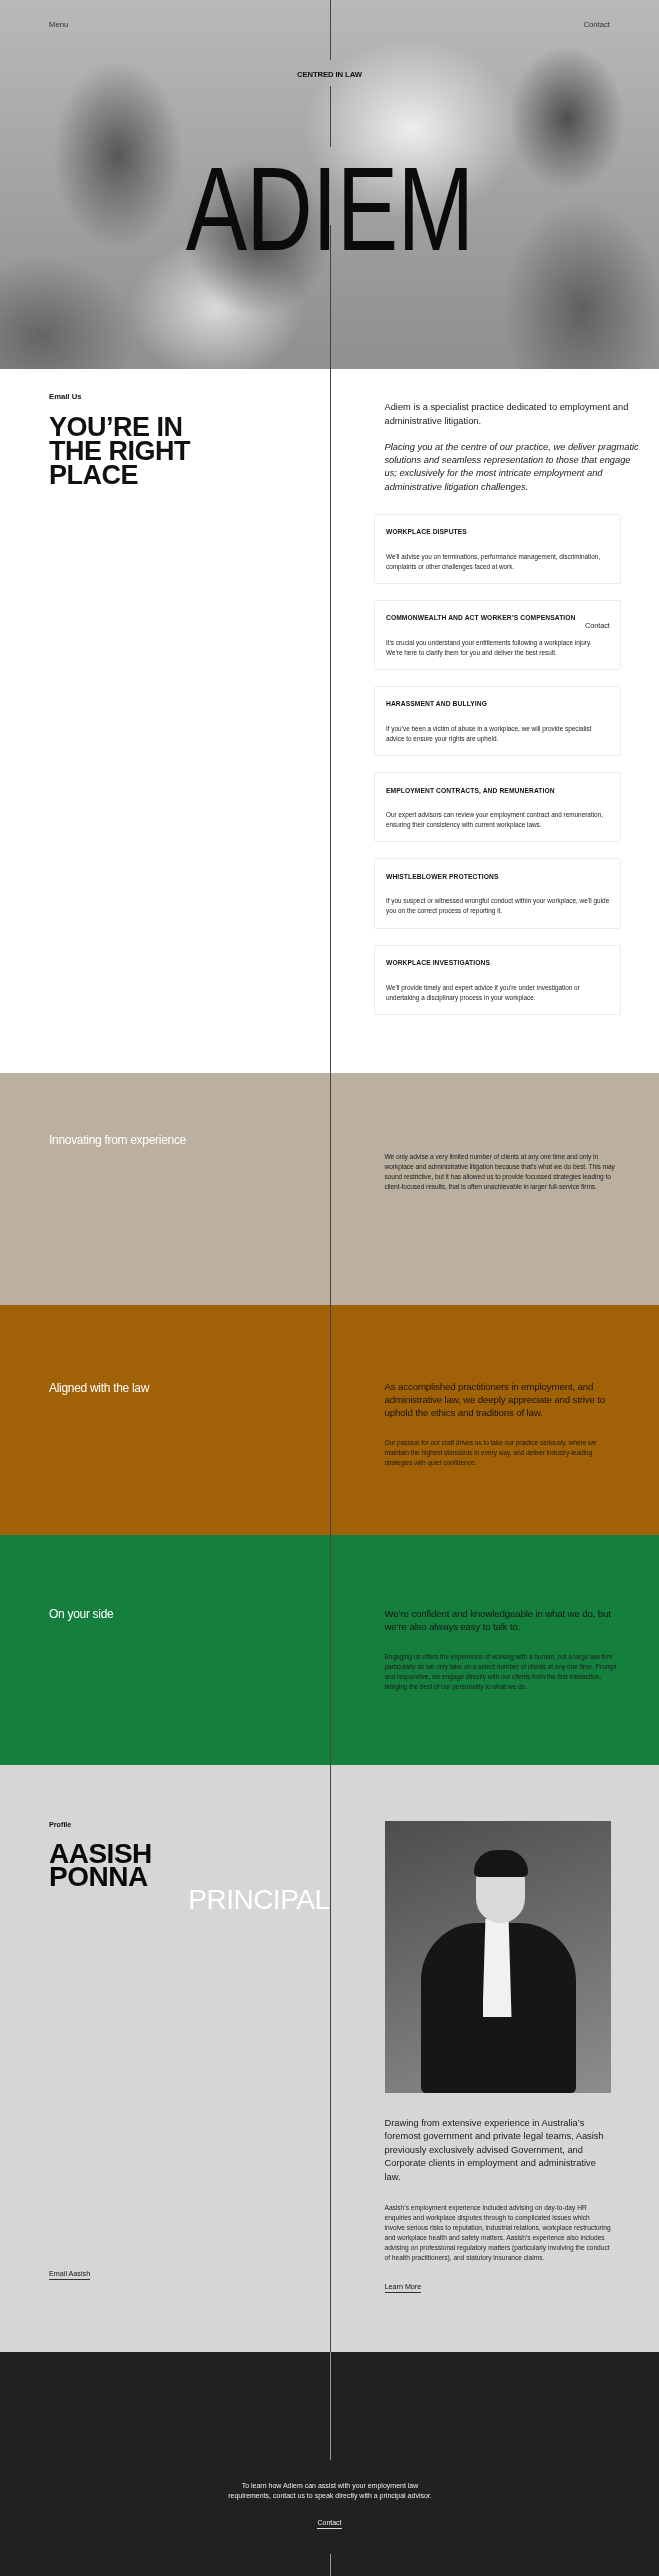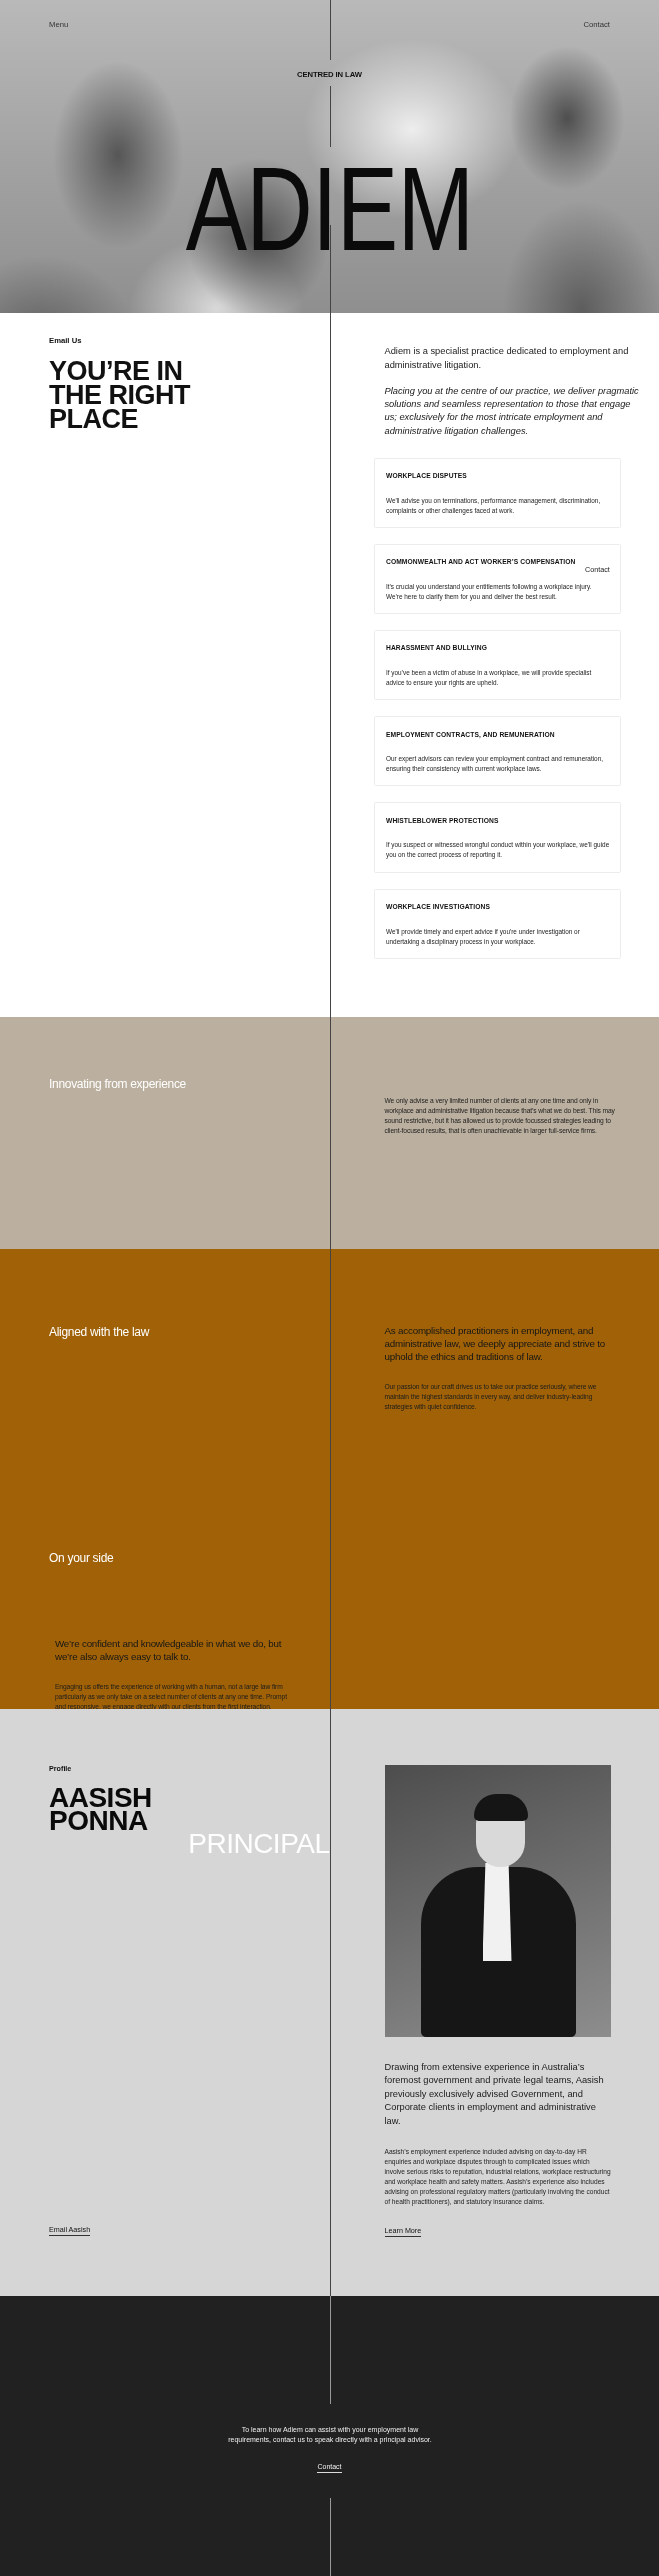--- a/index.html
+++ b/index.html
@@ -2,21 +2,21 @@
 <html style="font-size:8.2px"><head>
 <meta charset="utf-8">
 <style>
   * { box-sizing: border-box; margin: 0; padding: 0; }
   html, body { width: 659px; background: #ffffff; }
   body { font-family: "Liberation Sans", "DejaVu Sans", sans-serif; color: #111; position: relative; }
 
   .center-line { position: absolute; left: 330px; width: 0.5px; background: #444; z-index: 3; }
 
   
-  .hero { position: relative; height: 313px; overflow: hidden;
+  .hero { position: relative; height: 369px; overflow: hidden;
     background:
       radial-gradient(ellipse 93px 134px at 118px 155px, rgba(60,60,60,0.75), transparent 70%),
       radial-gradient(ellipse 103px 113px at 258px 237px, rgba(50,50,50,0.7), transparent 70%),
       radial-gradient(ellipse 82px 103px at 567px 118px, rgba(40,40,40,0.7), transparent 70%),
       radial-gradient(ellipse 113px 155px at 582px 309px, rgba(60,60,60,0.6), transparent 70%),
       radial-gradient(ellipse 134px 113px at 41px 335px, rgba(70,70,70,0.6), transparent 70%),
       radial-gradient(ellipse 155px 129px at 412px 129px, rgba(245,245,245,0.9), transparent 70%),
       radial-gradient(ellipse 124px 103px at 216px 309px, rgba(235,235,235,0.8), transparent 70%),
       linear-gradient(180deg, #b9b9b9 0%, #a3a3a3 50%, #8f8f8f 100%);
   }
@@ -44,34 +44,34 @@
   .card { position: relative; border: 0.5px solid #ececec; border-radius: 1.5px; background: #fff;
     padding: 13.4px 10.8px 11.3px; margin-bottom: 16px; width: 247px; }
   .card-title { font-size: 6.7px; font-weight: 700; letter-spacing: 0.1px; }
   .card-text { font-size: 6.4px; line-height: 10px; color: #222; margin-top: 16.5px; }
   .float-contact { position: absolute; right: 10.3px; top: 19.6px; font-size: 7.2px; color: #222; }
 
   
   .tan { position: relative; display: flex; height: 231px; }
   .tan.t1 { background: #bbb09f; height: 232px; }
   .tan.t2 { background: #a16207; height: 230px; }
-  .tan.t3 { background: #a16207; height: 230px; flex-direction: column; }
+  .tan.t3 { background: #15803d; height: 230px; }
   .tan-left { width: 330px; padding-left: 49px; }
   .tan-heading { color: #fff; font-size: 12px; letter-spacing: -0.3px; font-weight: 400; }
   .tan-right { width: 330px; padding-left: 55px; padding-right: 41px; }
   .tan-lead { font-size: 9.8px; line-height: 13px; color: #161616; letter-spacing: -0.2px; }
   .tan-body { margin-top: 18.5px; font-size: 6.7px; line-height: 10px; color: #1c1c1c; letter-spacing: -0.1px; }
 
   
   .profile { position: relative; background: #d6d6d6; display: flex; height: 587px; }
   .profile-left { position: relative; width: 330px; padding-left: 49px; padding-top: 55px; }
   .profile-label { font-size: 7.2px; font-weight: 700; }
   .profile-name { margin-top: 13.4px; font-size: 28px; font-weight: 700; line-height: 23px; letter-spacing: -0.5px; color: #0a0a0a; }
   .profile-role { font-size: 28px; font-weight: 400; line-height: 23px; letter-spacing: -0.5px; color: #ffffff; text-align: right; }
-  .email-link { position: absolute; left: 49px; top: 516px; font-size: 7.2px; color: #111;
+  .email-link { position: absolute; left: 49px; top: 504px; font-size: 7.2px; color: #111;
     border-bottom: 0.8px solid #333; padding-bottom: 1px; cursor: pointer; }
   .profile-right { width: 330px; padding-left: 55px; padding-top: 56px; }
   .photo { width: 226px; height: 272px; position: relative; overflow: hidden;
     background: linear-gradient(160deg, #4d4d4d 0%, #6a6a6a 45%, #8d8d8d 100%); }
   .photo .body { position: absolute; left: 36px; bottom: 0; width: 155px; height: 170px;
     background: #161616; border-radius: 57px 57px 5.2px 5.2px; }
   .photo .shirt { position: absolute; left: 98px; top: 98px; width: 29px; height: 98px;
     background: #f1f1f1; clip-path: polygon(10% 0, 90% 0, 100% 100%, 0 100%); }
   .photo .head { position: absolute; left: 91px; top: 36px; width: 49px; height: 66px;
     background: #d9d9d9; border-radius: 23px 23px 25px 25px; }

